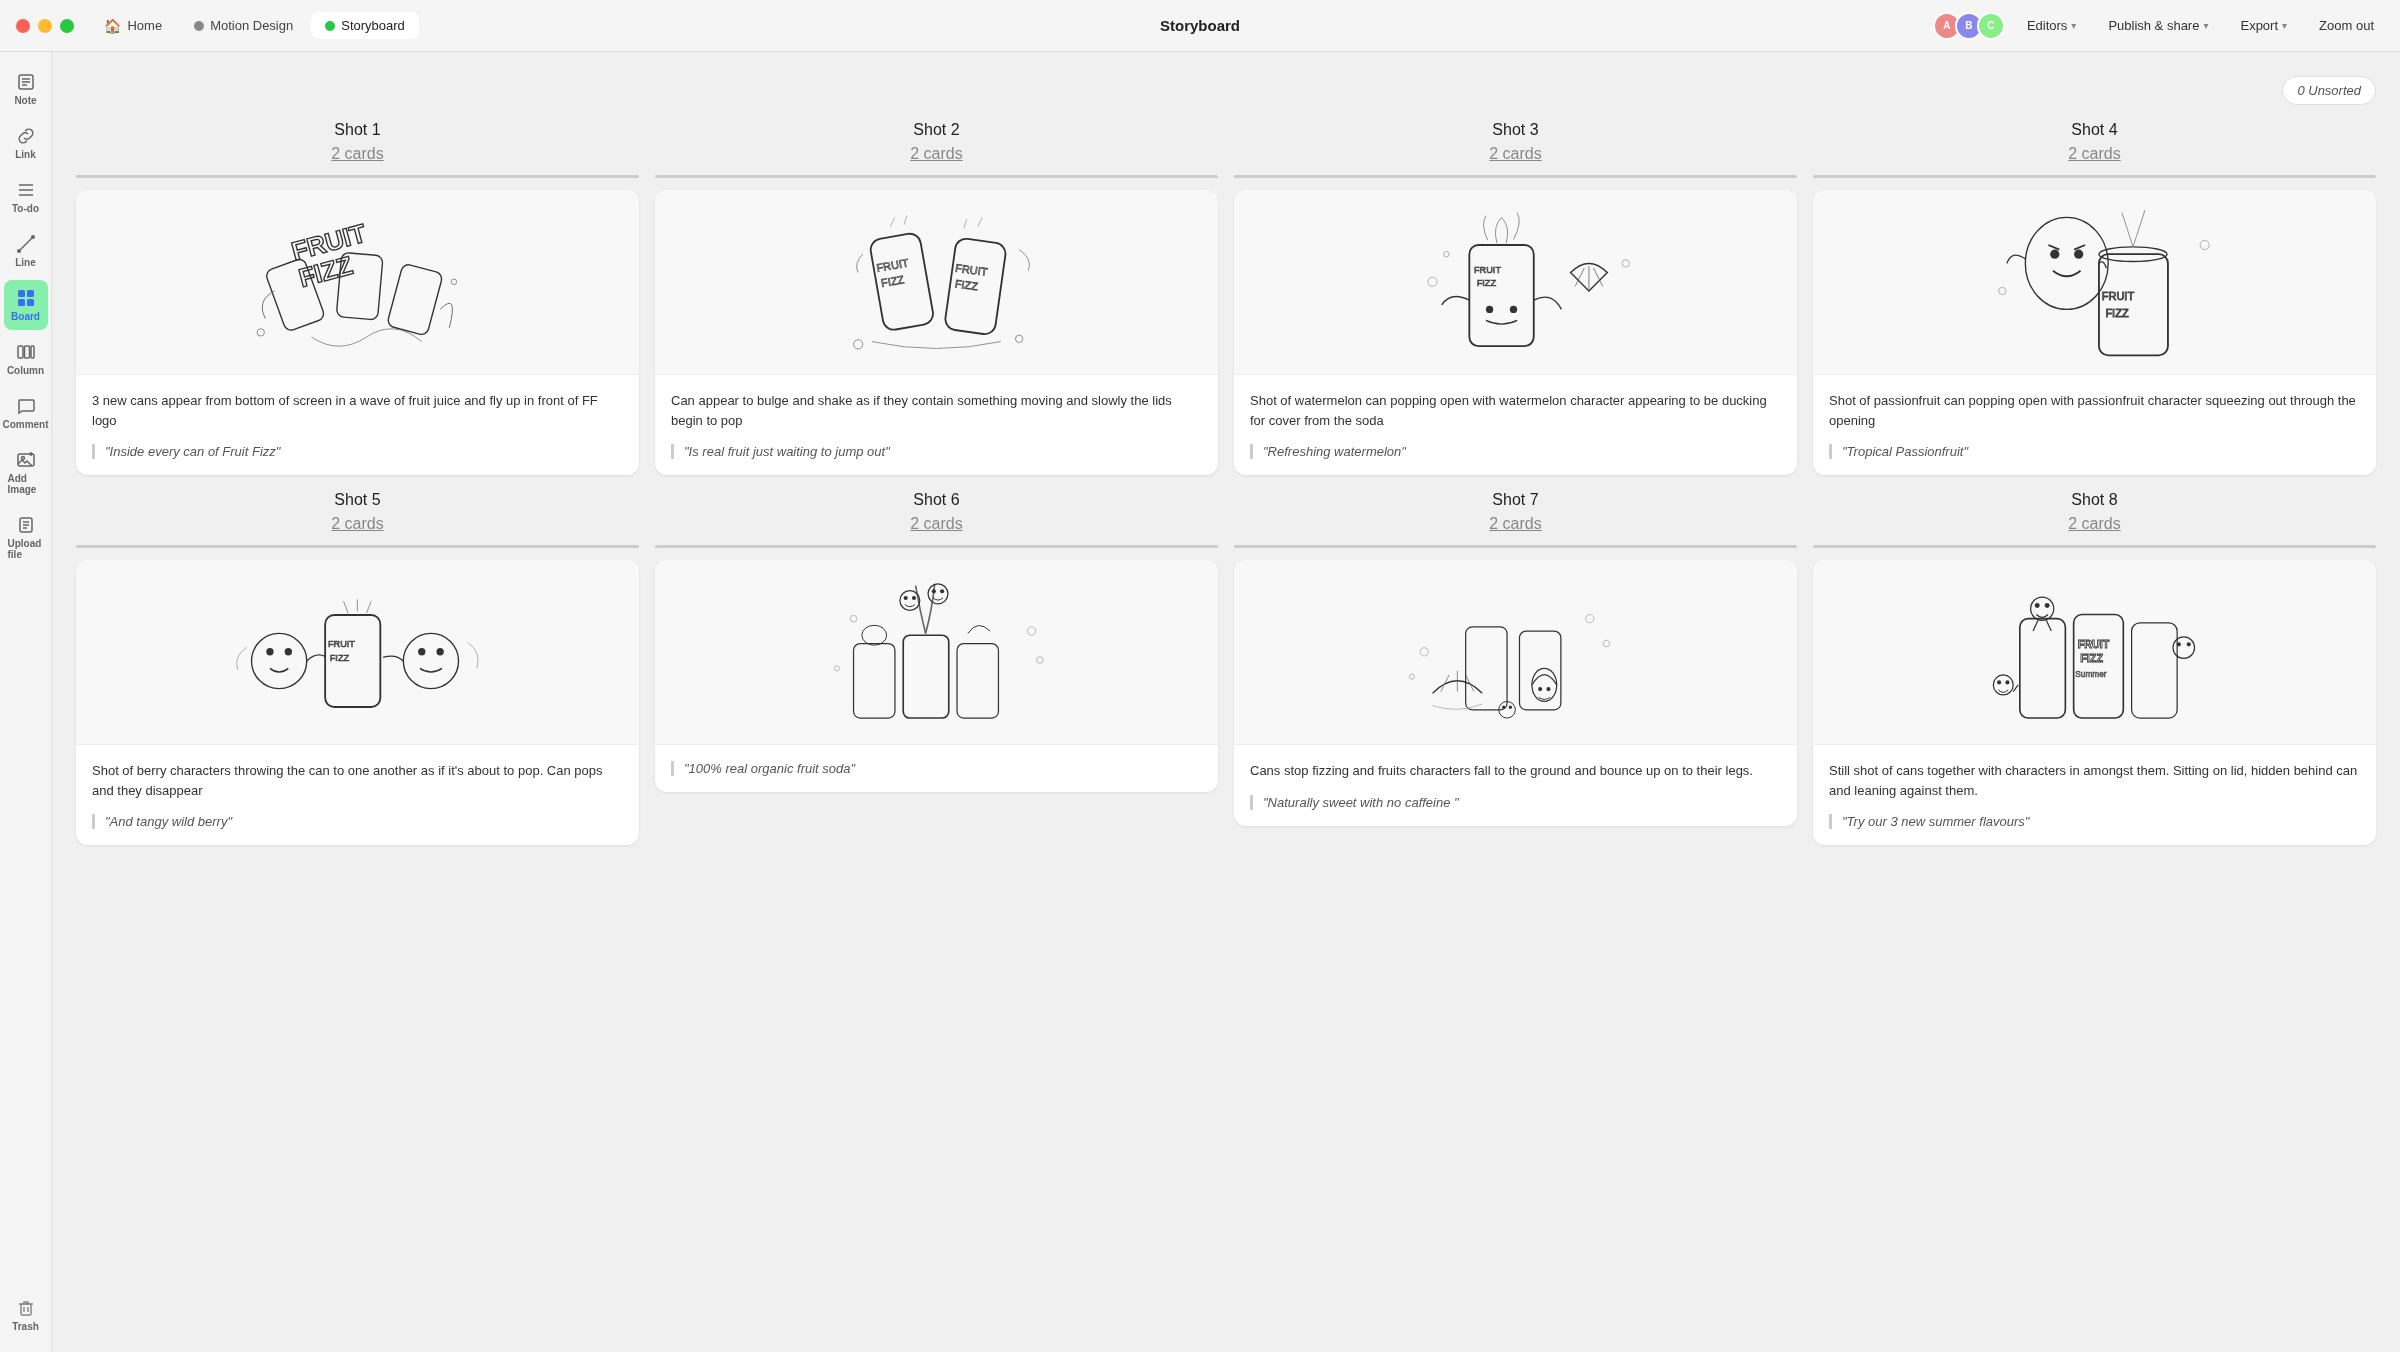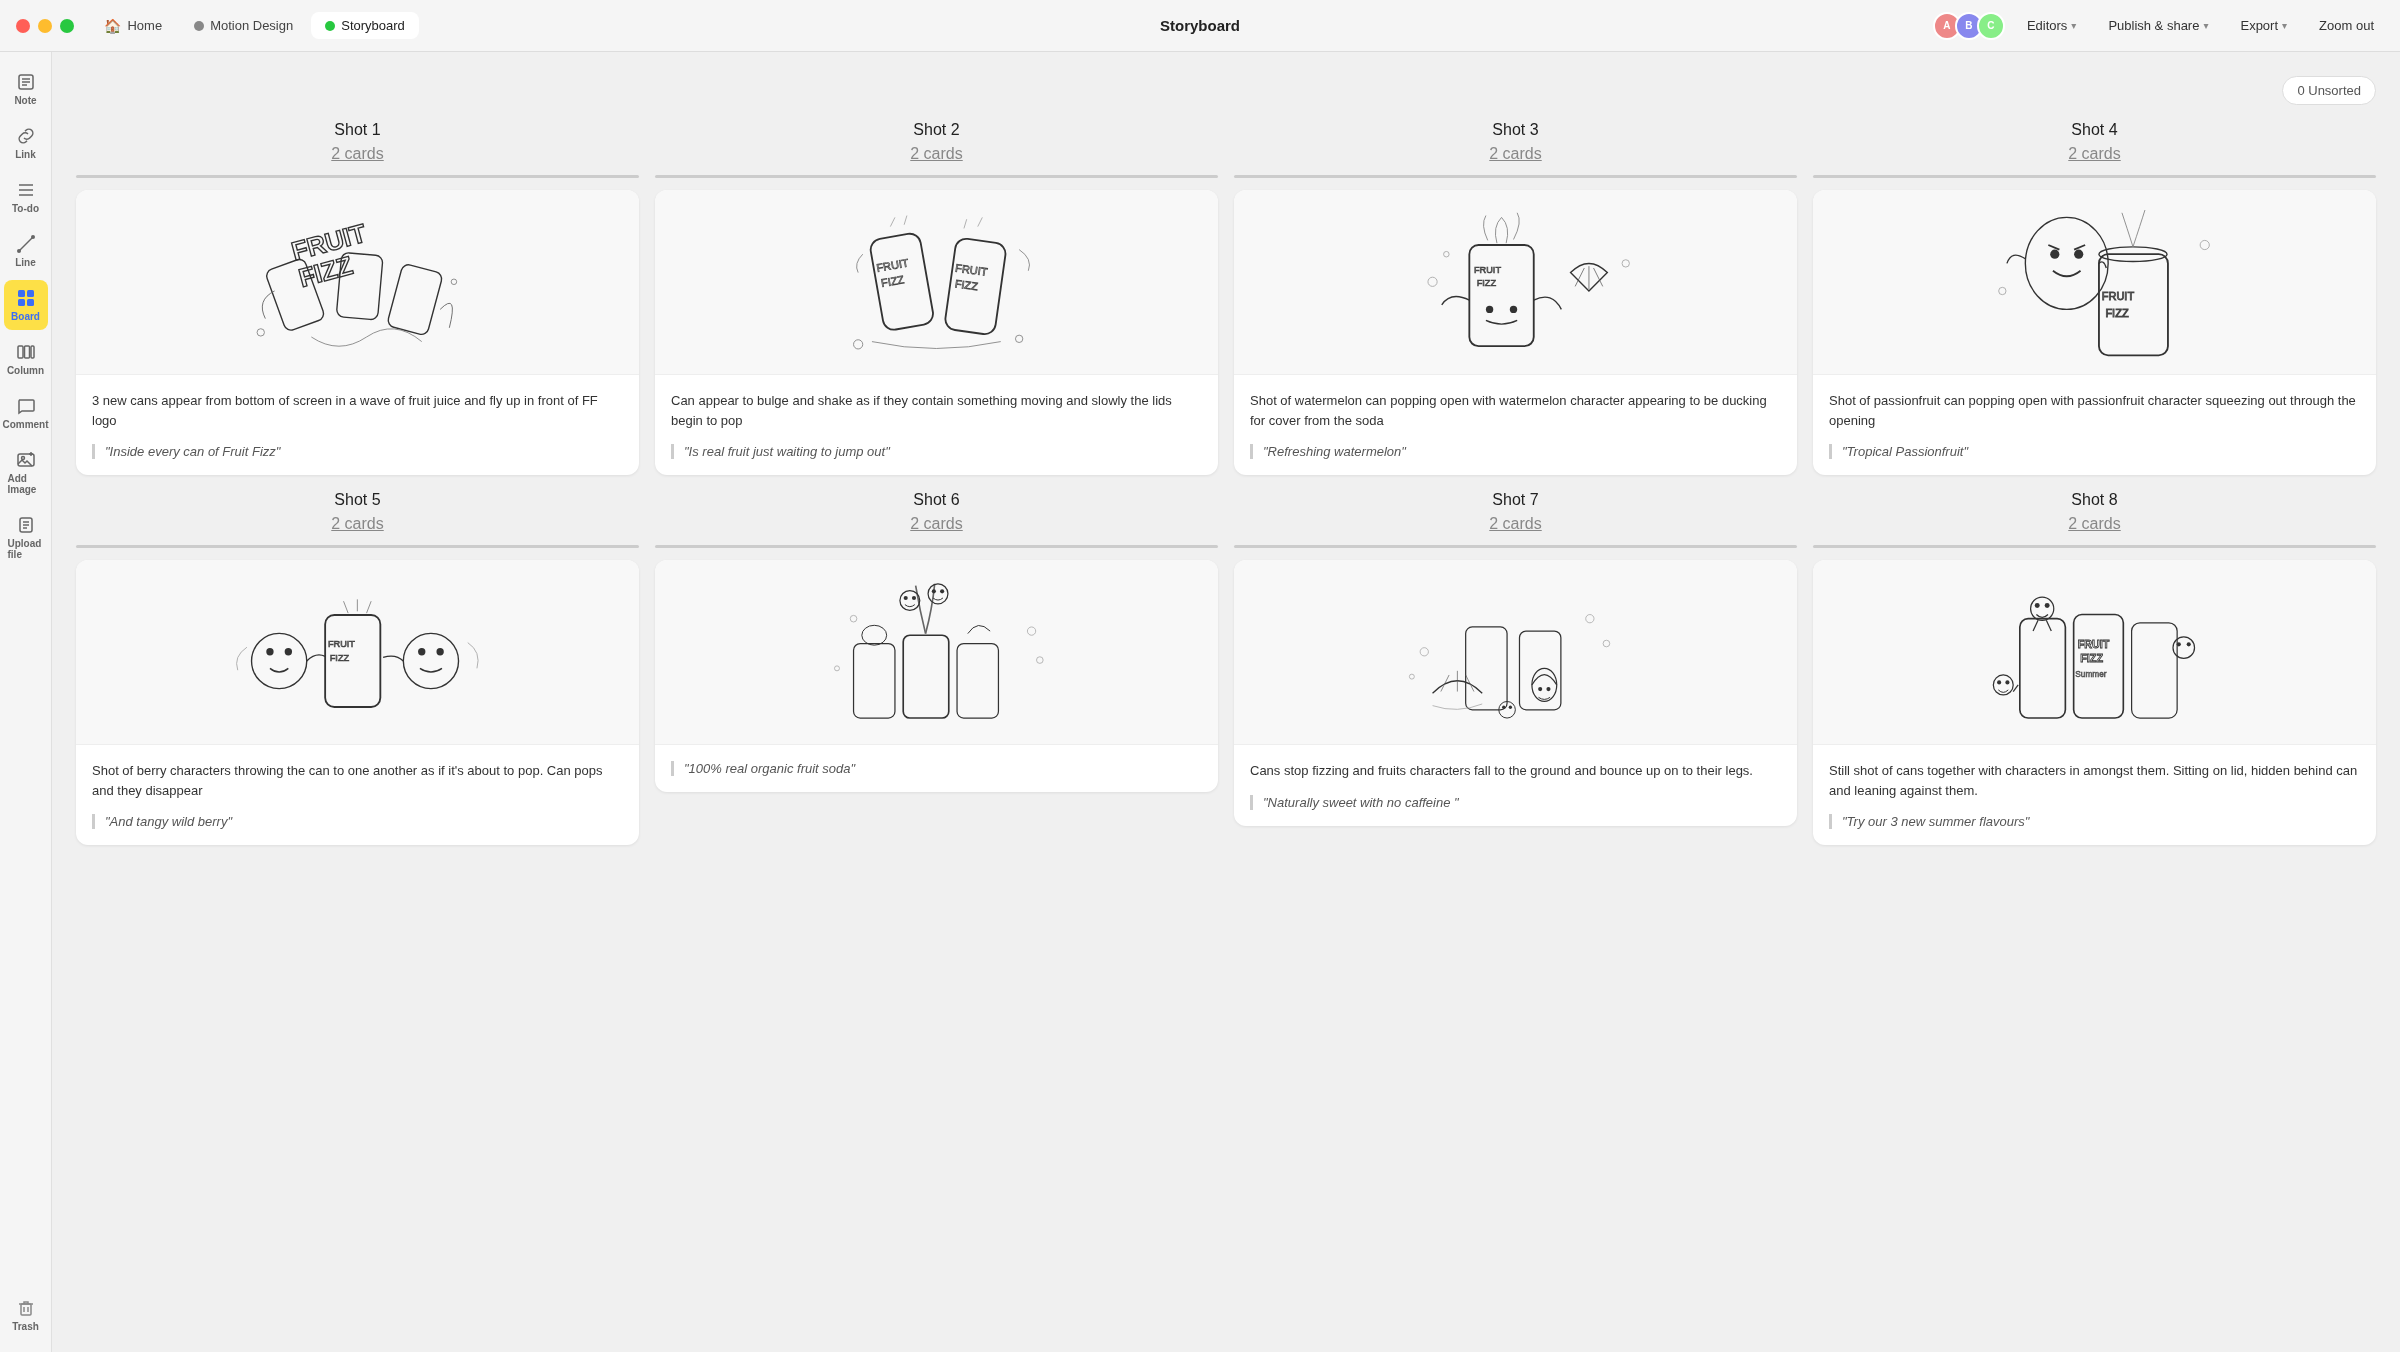--- a/index.html
+++ b/index.html
@@ -137,21 +137,21 @@
     .sidebar-item {
       display: flex;
       flex-direction: column;
       align-items: center;
       padding: 8px 4px;
       border-radius: 8px;
       cursor: pointer;
       width: 44px;
       gap: 3px;
     }
-    .sidebar-item.active { background: #fde047; }
+    .sidebar-item.active { background: #86efac; }
     .sidebar-item svg {
       width: 20px;
       height: 20px;
     }
     .sidebar-label {
       font-size: 10px;
       color: #666;
     }
     .sidebar-item.active .sidebar-label { color: #3b6ef5; }
     .sidebar-item.active svg { color: #3b6ef5; }
@@ -178,20 +178,21 @@
       display: flex;
       align-items: flex-start;
       gap: 6px;
       padding: 6px 14px;
       background: white;
       border: 1px solid #ddd;
       border-radius: 20px;
       font-size: 13px;
       color: #555;
       cursor: pointer;
+      font-style: italic;
     }
 
     
     .shots-grid {
       display: grid;
       grid-template-columns: repeat(4, 1fr);
       gap: 16px;
     }
 
     

